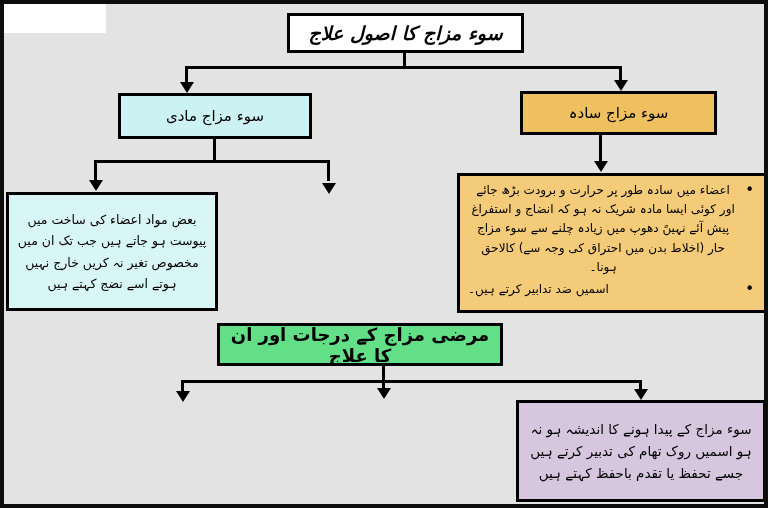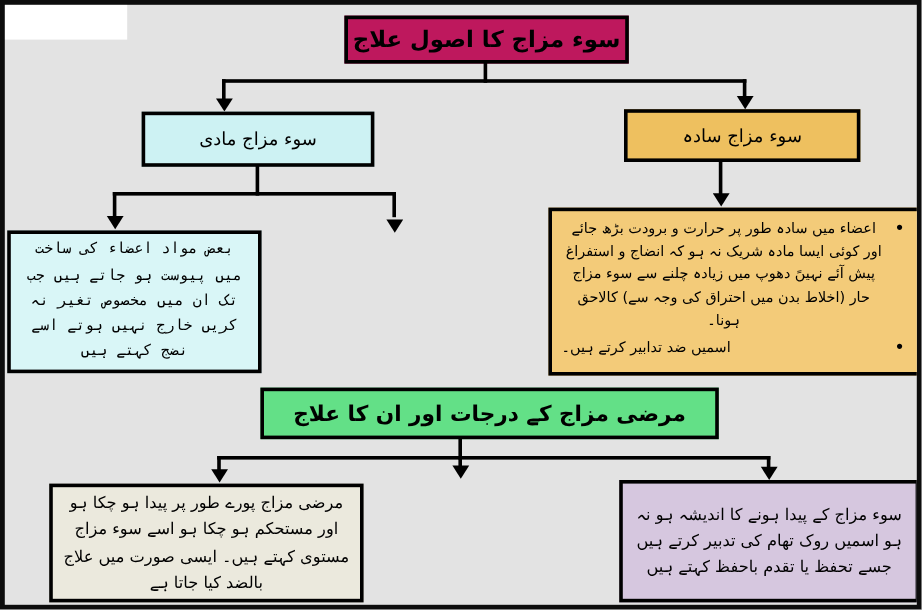--- a/index.html
+++ b/index.html
@@ -17,27 +17,27 @@
   .box{
     position:absolute;
     border:3px solid #000;
     box-sizing:border-box;
     display:flex;align-items:center;justify-content:center;
     direction:rtl;text-align:center;
     overflow:hidden;
   }
   .hdr{font-weight:bold;}
   
-  .root-box{left:283px;top:9px;width:237px;height:40px;background:#be185d;font-size:19px;}
+  .root-box{left:283px;top:9px;width:237px;height:40px;background:#ffffff;font-size:19px;font-style:italic;}
   .madi-box{left:114px;top:89px;width:194px;height:46px;background:#cdf2f3;font-size:15px;}
   .sada-box{left:516px;top:87px;width:197px;height:44px;background:#eec05f;font-size:15px;}
-  .madi-d1{left:2px;top:188px;width:212px;height:119px;background:#d9f6f7;font-size:12.5px;line-height:1.7;padding:2px 6px;font-family:Liberation Mono, monospace;}
+  .madi-d1{left:2px;top:188px;width:212px;height:119px;background:#d9f6f7;font-size:12.5px;line-height:1.7;padding:2px 6px;}
   .madi-d2{left:228px;top:191px;width:211px;height:114px;background:#d9f6f7;font-size:12.5px;line-height:1.7;padding:2px 6px;}
   .sada-d{left:453px;top:169px;width:312px;height:140px;background:#f3cb79;font-size:12px;line-height:1.6;align-items:flex-start;justify-content:flex-start;padding:5px 8px;}
-  .sec2-box{left:213px;top:319px;width:382px;height:43px;background:#63e087;font-size:18px;justify-content:center;}
+  .sec2-box{left:213px;top:319px;width:286px;height:43px;background:#63e087;font-size:18px;justify-content:center;}
   .grade-1{left:37px;top:399px;width:262px;height:99px;background:#ebe9dd;font-size:13.5px;line-height:1.65;padding:2px 8px;}
   .grade-2{left:318px;top:395px;width:164px;height:104px;background:#aad2e8;font-size:12.5px;line-height:1.6;padding:2px 6px;}
   .grade-3{left:512px;top:396px;width:250px;height:102px;background:#d6c7df;font-size:13.5px;line-height:1.65;padding:18px 8px;}
   
   .bullets{display:flex;flex-direction:column;gap:3px;width:100%;direction:rtl;}
   .bullet-row{display:flex;gap:7px;align-items:flex-start;text-align:center;}
   .bullet-glyph{font-size:15px;line-height:19px;flex:0 0 auto;padding-right:4px;}
   .bullet-text{flex:1 1 auto;}
   .bullet-row.second .bullet-text{text-align:left;}
   
@@ -131,20 +131,17 @@
 
   <div class="vl cD-stem"></div>
   <div class="hl cD-rail"></div>
   <div class="vl cD-dl"></div>
   <div class="vl cD-dm"></div>
   <div class="vl cD-dr"></div>
   <div class="ah cD-al"></div>
   <div class="ah cD-am"></div>
   <div class="ah cD-ar"></div>
 
-  <div class="box grade-1">
-    <span>مرضی مزاج پورے طور پر پیدا ہو چکا ہو اور مستحکم ہو چکا ہو اسے سوء مزاج مستوی کہتے ہیں۔ ایسی صورت میں علاج بالضد کیا جاتا ہے</span>
-  </div>
   <div class="box grade-3">
     <span>سوء مزاج کے پیدا ہونے کا اندیشہ ہو نہ ہو اسمیں روک تھام کی تدبیر کرتے ہیں جسے تحفظ یا تقدم باحفظ کہتے ہیں</span>
   </div>
 
 </div>
 
 </body></html>

